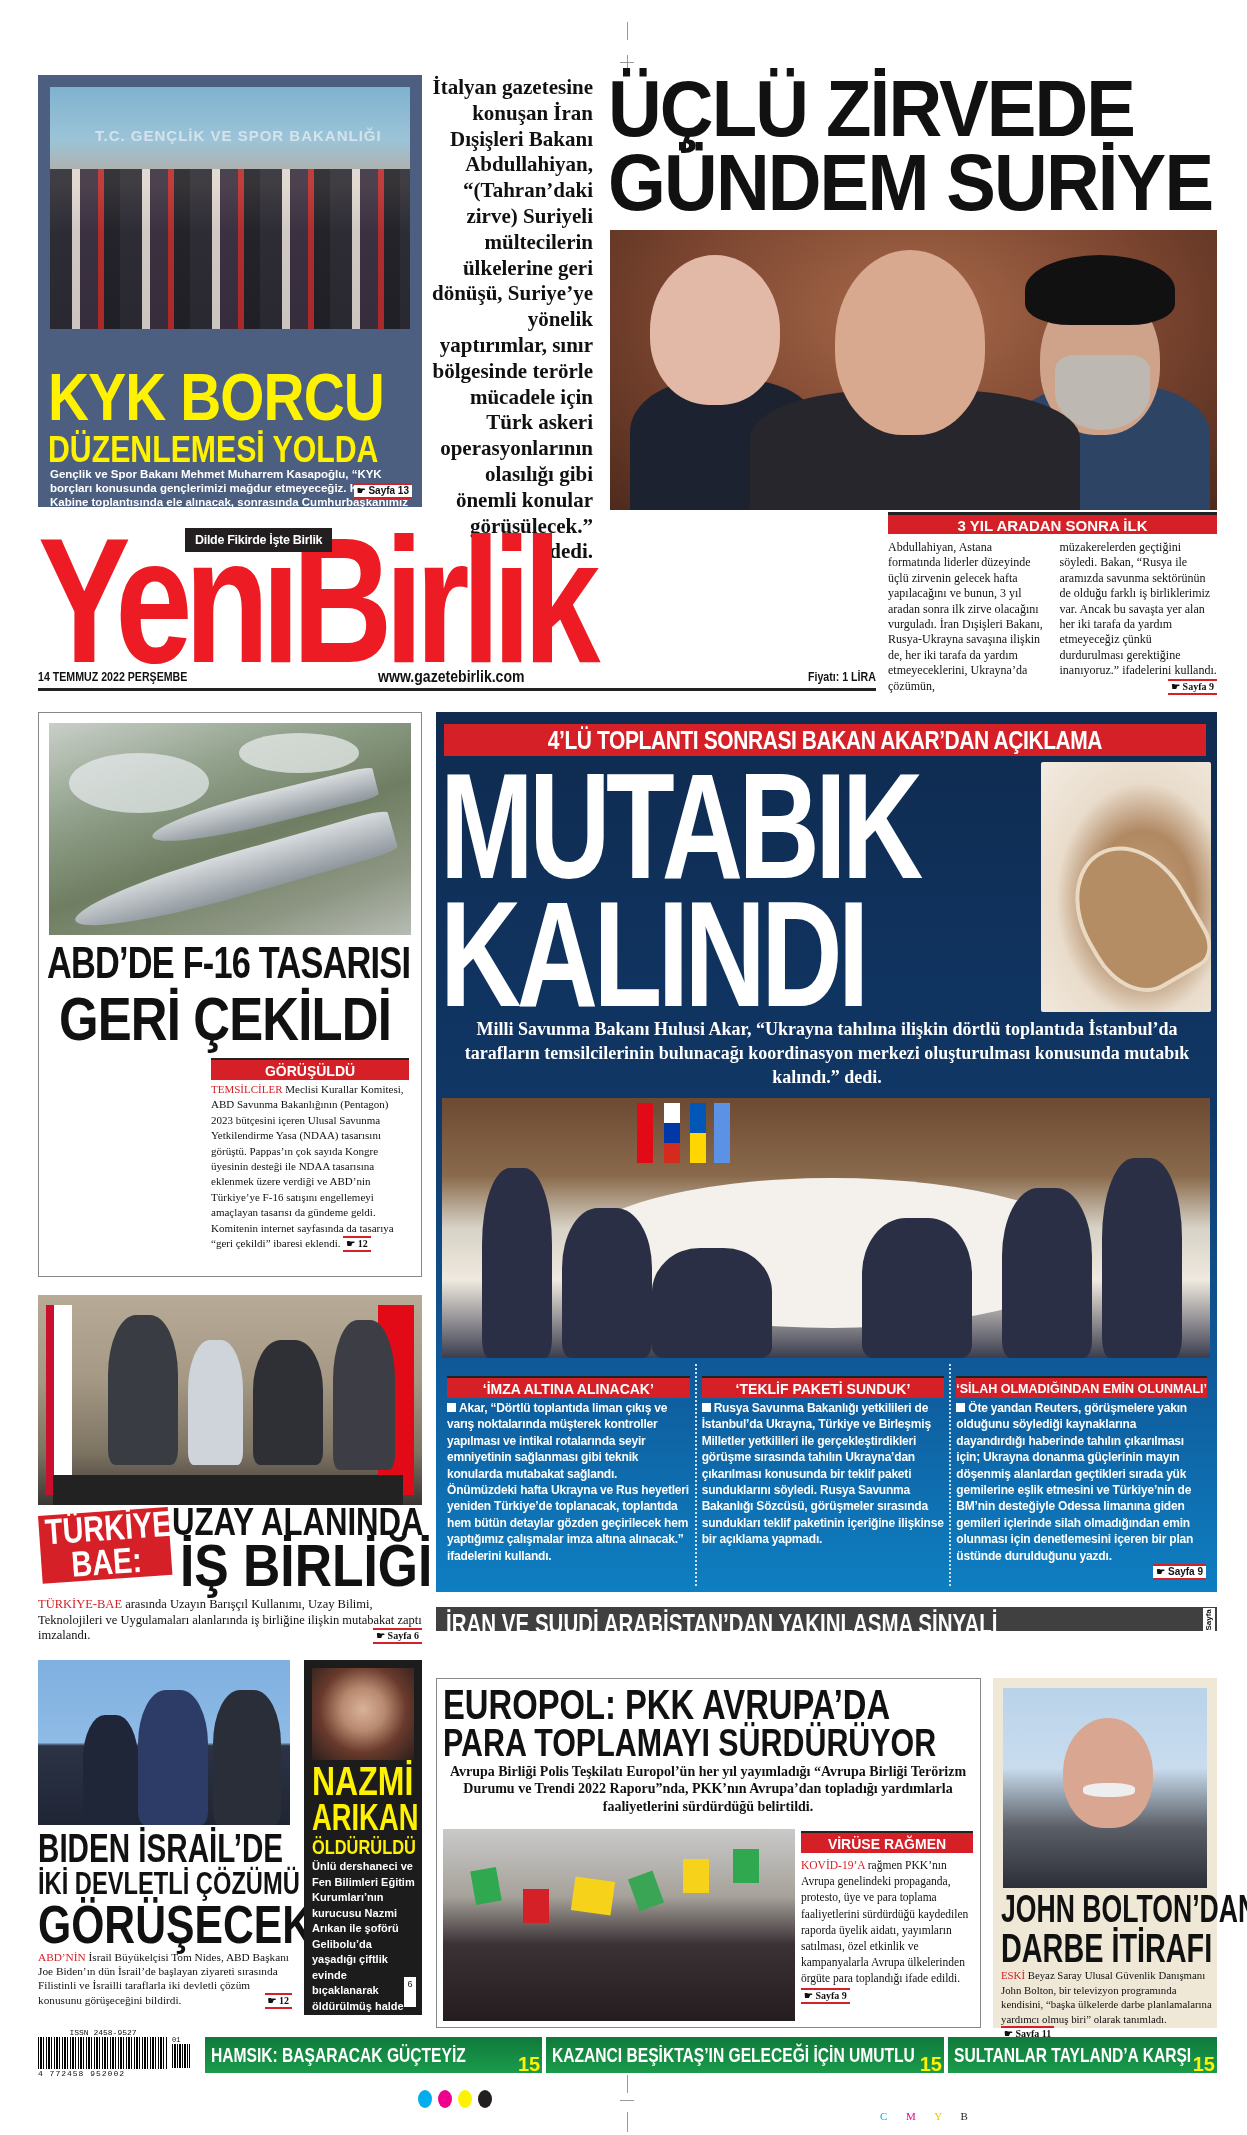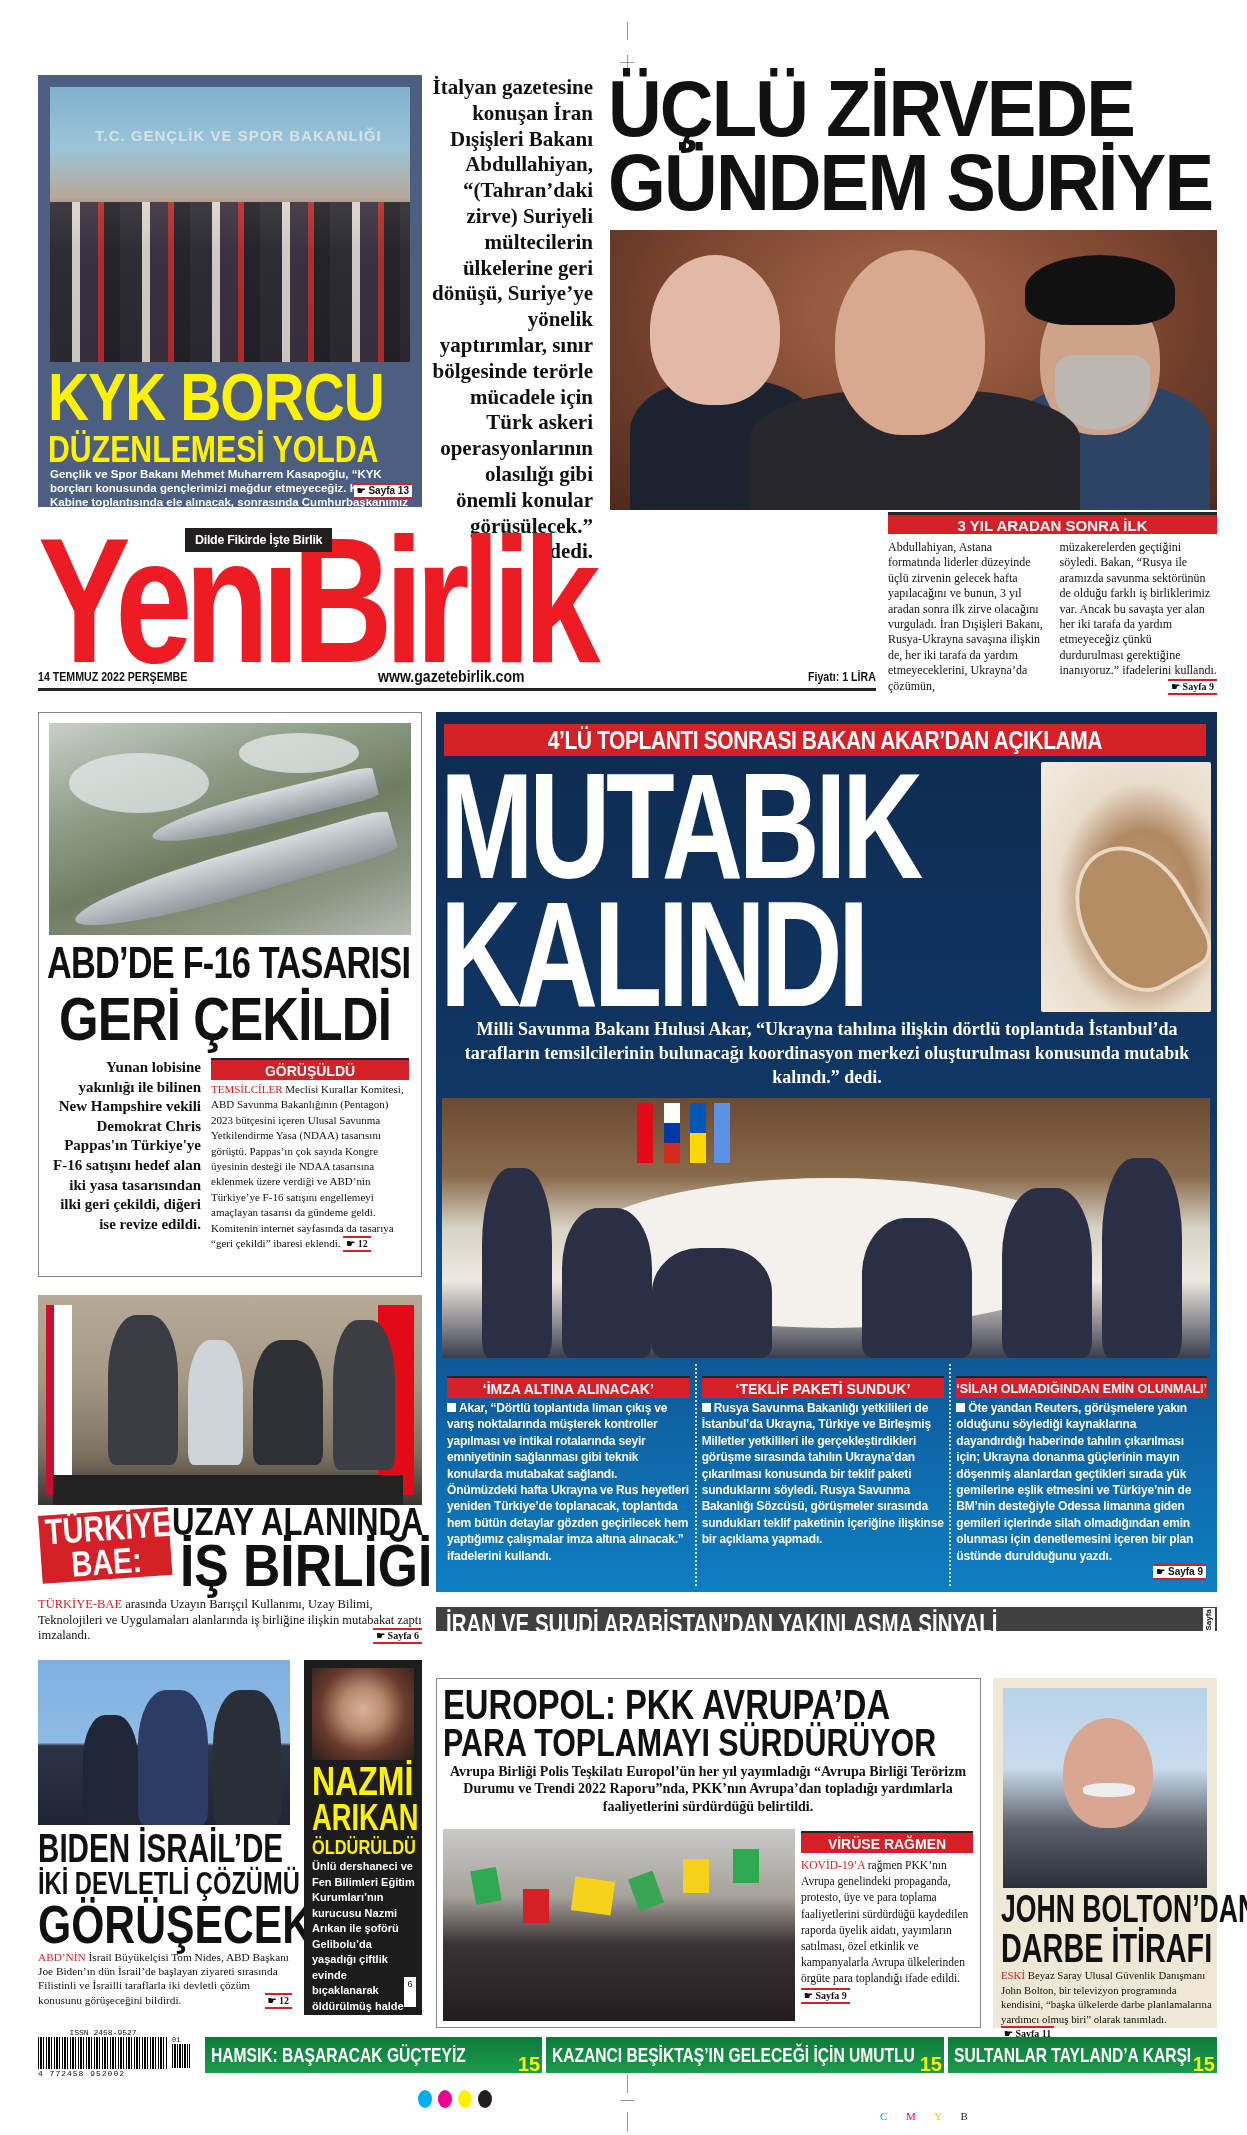--- a/index.html
+++ b/index.html
@@ -7,21 +7,21 @@
   body { position: relative; font-family: "Liberation Sans", sans-serif; color: #111; }
   .abs { position: absolute; }
   .photo { position: absolute; overflow: hidden; }
 
   
   .crop-v { position: absolute; width: 1px; background: #999; }
   .crop-h { position: absolute; height: 1px; background: #999; }
 
   
   #kyk { left: 38px; top: 75px; width: 384px; height: 432px; background: #4c5f80; }
-  #kyk .photo { left: 12px; top: 12px; width: 360px; height: 275px;
+  #kyk .photo { left: 12px; top: 12px; width: 360px; height: 242px;
     background: linear-gradient(180deg, #7fb2cf 0%, #9cc4d8 22%, #b7a89a 40%, #3c3a44 60%, #1f1f27 100%); }
   #kyk .photo .sign { position: absolute; left: 45px; top: 40px; font-size: 15px; color: #dfe8ee; font-weight: 700; letter-spacing: 1px; opacity: .85; }
   #kyk .h1 { position: absolute; left: 10px; top: 287px; width: 364px; font-size: 66px; line-height: 70px; color: #fff200; font-weight: 700; transform: scaleX(0.86); transform-origin: left; white-space: nowrap; letter-spacing: -1px;}
   #kyk .h2 { position: absolute; left: 10px; top: 356px; font-size: 36px; line-height: 38px; color: #fff200; font-weight: 700; transform: scaleX(0.84); transform-origin: left; white-space: nowrap; }
   #kyk .body { position: absolute; left: 12px; top: 392px; width: 362px; font-size: 11.5px; line-height: 14px; color: #fff; font-weight: 700; }
   .sayfa-tag { display: inline-block; background: #fff; color: #111; font-size: 10px; font-weight: 700; padding: 0 3px; border-bottom: 2px solid #d62027; border-top: 2px solid #d62027; line-height: 12px; }
   #kyk .sayfa-tag { position: absolute; right: 10px; bottom: 8px; }
 
   
   #italyan { left: 425px; top: 75px; width: 168px; text-align: right; font-family: "Liberation Serif", serif; font-weight: 700; font-size: 21px; line-height: 25.8px; color: #111; }
@@ -211,21 +211,20 @@
 
 <div id="f16" class="abs">
   <div class="photo">
     <div style="position:absolute;left:20px;top:30px;width:140px;height:60px;background:#e8ecef;border-radius:50%;opacity:.7;"></div>
     <div style="position:absolute;left:190px;top:10px;width:120px;height:40px;background:#eef1f2;border-radius:50%;opacity:.7;"></div>
     <div class="jet" style="left:100px;top:70px;width:230px;height:32px;transform:rotate(-14deg);"></div>
     <div class="jet" style="left:20px;top:130px;width:330px;height:44px;transform:rotate(-16deg);"></div>
   </div>
   <div class="h1">ABD’DE F-16 TASARISI</div>
   <div class="h2">GERİ ÇEKİLDİ</div>
-  <div class="lead">Yunan lobisine yakınlığı ile bilinen New Hampshire vekili Demokrat Chris Pappas'ın Türkiye'ye F-16 satışını hedef alan iki yasa tasarısından ilki geri çekildi, diğeri ise revize edildi.</div>
   <div class="side-banner">GÖRÜŞÜLDÜ</div>
   <div class="side-body">
     <span class="red-lead">TEMSİLCİLER</span><span> Meclisi Kurallar Komitesi, ABD Savunma Bakanlığının (Pentagon) 2023 bütçesini içeren Ulusal Savunma Yetkilendirme Yasa (NDAA) tasarısını görüştü. Pappas’ın çok sayıda Kongre üyesinin desteği ile NDAA tasarısına eklenmek üzere verdiği ve ABD’nin Türkiye’ye F-16 satışını engellemeyi amaçlayan tasarısı da gündeme geldi. Komitenin internet sayfasında da tasarıya “geri çekildi” ibaresi eklendi.</span>
     <span class="sayfa-tag">☛ 12</span>
   </div>
 </div>
 
 <div id="main" class="abs">
   <div class="kicker"><span>4’LÜ TOPLANTI SONRASI BAKAN AKAR’DAN AÇIKLAMA</span></div>
   <div class="big">

